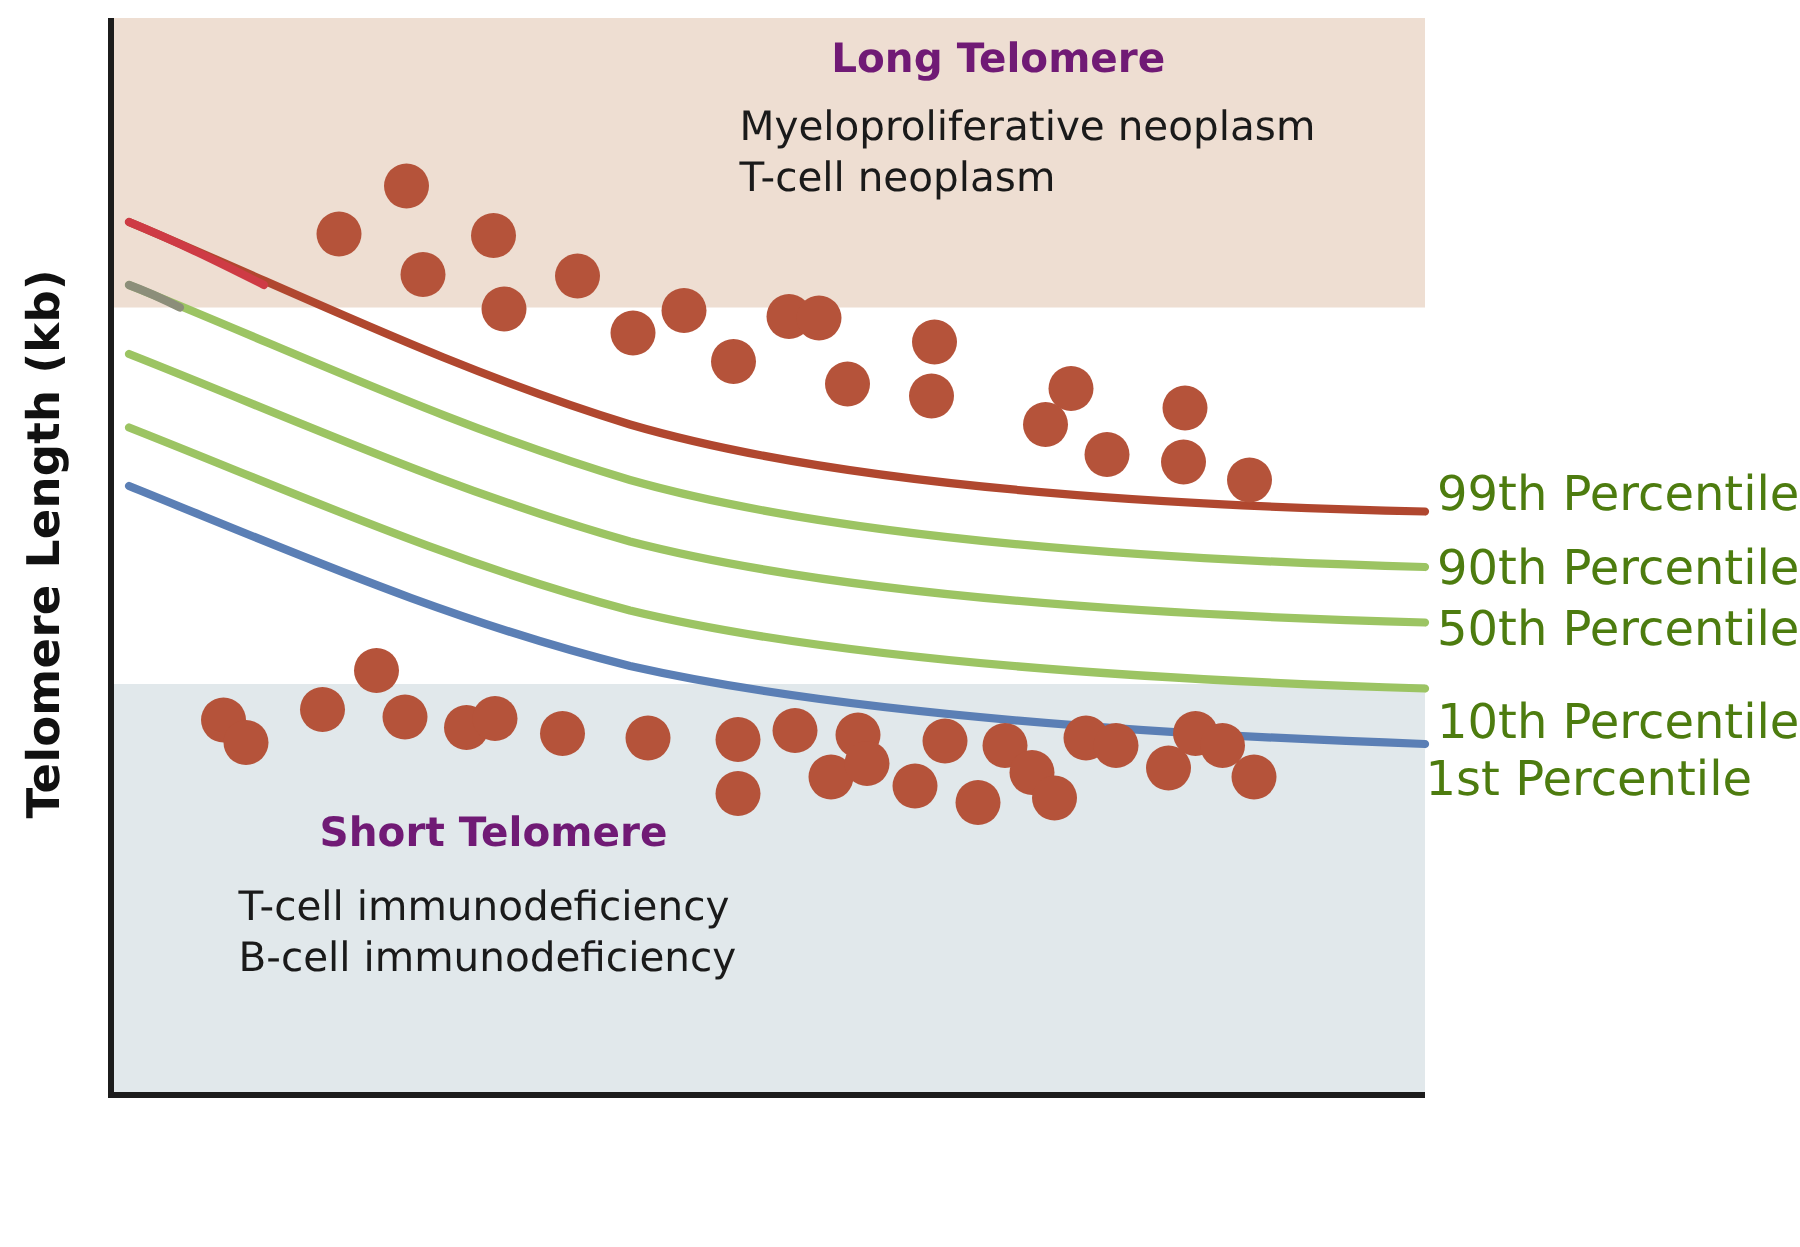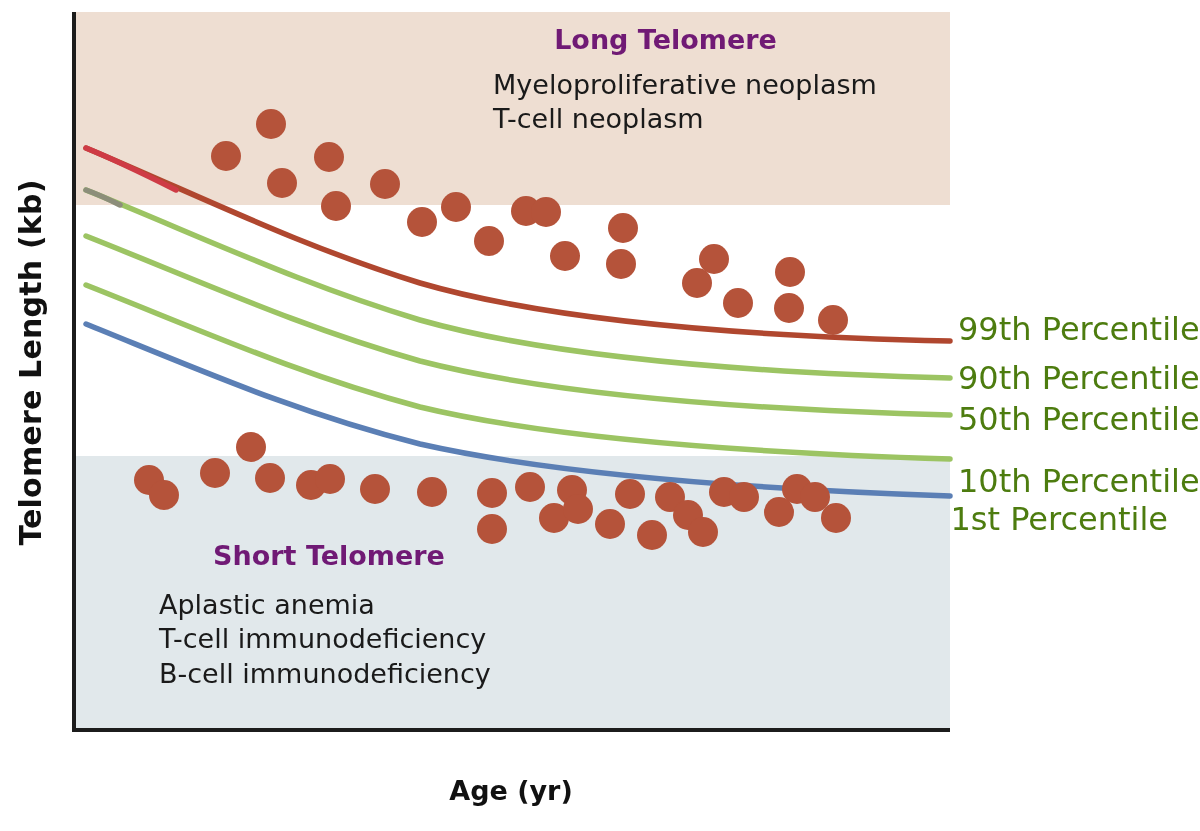--- a/index.html
+++ b/index.html
@@ -166,31 +166,29 @@
       <circle cx="815" cy="497" r="15"></circle>
       <circle cx="836" cy="518" r="15"></circle>
     </g>
 
     <line x1="74" y1="12" x2="74" y2="730" stroke="#1C1C1C" stroke-width="4"></line>
     <line x1="72" y1="730" x2="950" y2="730" stroke="#1C1C1C" stroke-width="4"></line>
   </svg>
 
   <div class="y-axis-title">Telomere Length (kb)</div>
 
-  <div class="x-axis-title">Age (yr)</div>
 
   <div id="long-block">
     <div class="band-title">Long Telomere</div>
     <div class="band-line">Myeloproliferative neoplasm</div>
     <div class="band-line">T-cell neoplasm</div>
   </div>
 
   <div id="short-block">
     <div class="band-title">Short Telomere</div>
-    <div class="band-line">Aplastic anemia</div>
     <div class="band-line">T-cell immunodeficiency</div>
     <div class="band-line">B-cell immunodeficiency</div>
   </div>
 
   <div class="legend-label" style="left:958px; top:310px;">99th Percentile</div>
   <div class="legend-label" style="left:958px; top:359px;">90th Percentile</div>
   <div class="legend-label" style="left:958px; top:400px;text-align:center;">50th Percentile</div>
   <div class="legend-label" style="left:958px; top:462px;text-align:center;">10th Percentile</div>
   <div class="legend-label indent" style="left:936px; top:500px;">1st Percentile</div>
 

